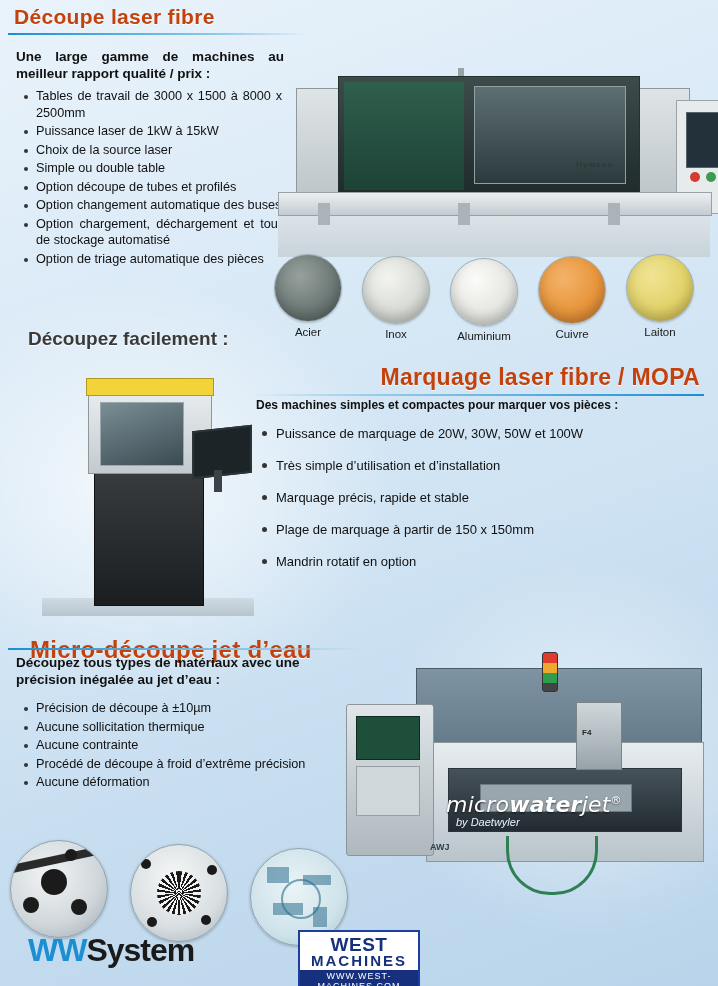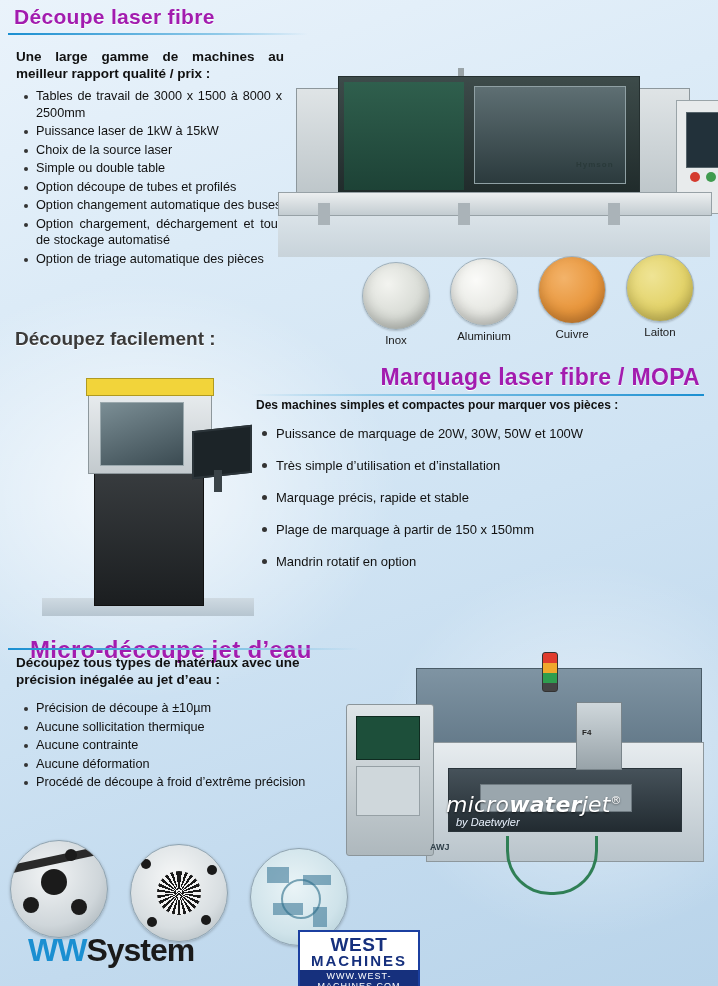--- a/index.html
+++ b/index.html
@@ -17,21 +17,21 @@
   }
   body:after{
     content:"";position:absolute;right:-80px;top:560px;width:420px;height:380px;
     background:radial-gradient(ellipse at center,rgba(255,255,255,.5),rgba(255,255,255,0) 70%);
     pointer-events:none;
   }
   .layer{position:relative;z-index:2;}
 
   
   .sect-title{
-    font-size:21px;font-weight:bold;color:#a21caf;letter-spacing:.3px;
+    font-size:21px;font-weight:bold;color:#c2410c;letter-spacing:.3px;
     text-shadow:0 1px 0 rgba(255,255,255,.9);
   }
   .rule{height:2px;background:linear-gradient(90deg,#1b8fd1,#8fc9e8 70%,rgba(143,201,232,0));}
 
   h1.t1{position:absolute;left:14px;top:5px;margin:0;}
   .rule1{position:absolute;left:8px;top:33px;width:300px;}
 
   
   .intro{
     position:absolute;left:16px;top:48px;width:268px;
@@ -69,21 +69,21 @@
 
   
   .swatches{position:absolute;left:272px;top:254px;width:436px;height:92px;}
   .sw{position:absolute;width:72px;text-align:center;}
   .sw .disc{width:66px;height:66px;border-radius:50%;margin:0 auto;border:1px solid #9fb0bb;
     box-shadow:inset 0 -6px 12px rgba(0,0,0,.18),0 1px 2px rgba(0,0,0,.2);}
   .sw .cap{font-size:11.5px;margin-top:4px;color:#1a1a1a;}
 
   
   .sub-dark{
-    position:absolute;left:15px;top:328px;
+    position:absolute;left:28px;top:328px;
     font-size:19px;font-weight:bold;color:#3a3a3a;
     text-shadow:0 1px 0 rgba(255,255,255,.9);
   }
 
   
   h2.t2{position:absolute;right:18px;top:364px;margin:0;font-size:23px;}
   .rule2{position:absolute;left:252px;top:394px;width:452px;}
   .mq-intro{
     position:absolute;left:256px;top:398px;width:450px;
     font-size:12px;font-weight:bold;color:#111;
@@ -195,21 +195,25 @@
     <div class="m1-btnr"></div>
     <div class="m1-btng"></div>
     <div class="m1-rail"></div>
     <div class="m1-leg" style="left:40px"></div>
     <div class="m1-leg" style="left:180px"></div>
     <div class="m1-leg" style="left:330px"></div>
     <div class="m1-logo">Hymson</div>
   </div>
 
   <div class="swatches">
-    <div class="sw" style="left:88px;top:8px">
+    <div class="sw" style="left:0px;top:0px">
+      <div class="disc" style="background:radial-gradient(circle at 38% 32%,#97a09d,#6f7b78 55%,#4e5957);"></div>
+      <div class="cap">Acier</div>
+    </div>
+    <div class="sw" style="left:88px;top:2px">
       <div class="disc" style="background:radial-gradient(circle at 38% 32%,#f3f4f0,#d9dcd6 55%,#b4b9b2);"></div>
       <div class="cap">Inox</div>
     </div>
     <div class="sw" style="left:176px;top:4px">
       <div class="disc" style="background:radial-gradient(circle at 38% 32%,#fbfbf9,#e6e7e2 55%,#c3c6c0);"></div>
       <div class="cap">Aluminium</div>
     </div>
     <div class="sw" style="left:264px;top:2px">
       <div class="disc" style="background:radial-gradient(circle at 38% 32%,#f3b36a,#e8963c 55%,#c6762a);"></div>
       <div class="cap">Cuivre</div>
@@ -245,22 +249,22 @@
   </div>
 
   <h3 class="sect-title t3">Micro-découpe jet d’eau</h3>
   <div class="rule rule3"></div>
   <div class="wj-intro">Découpez tous types de matériaux avec une précision inégalée au jet d’eau :</div>
 
   <ul class="bul list3">
     <li>Précision de découpe à ±10µm</li>
     <li>Aucune sollicitation thermique</li>
     <li>Aucune contrainte</li>
+    <li>Procédé de découpe à froid d’extrême précision</li>
     <li>Aucune déformation</li>
-    <li>Procédé de découpe à froid d’extrême précision</li>
   </ul>
 
   <div class="machine3">
     <div class="wj-back"></div>
     <div class="wj-col"></div>
     <div class="wj-body"></div>
     <div class="wj-tank"></div>
     <div class="wj-tray"></div>
     <div class="wj-hd"></div>
     <div class="wj-hd-lbl">F4</div>

